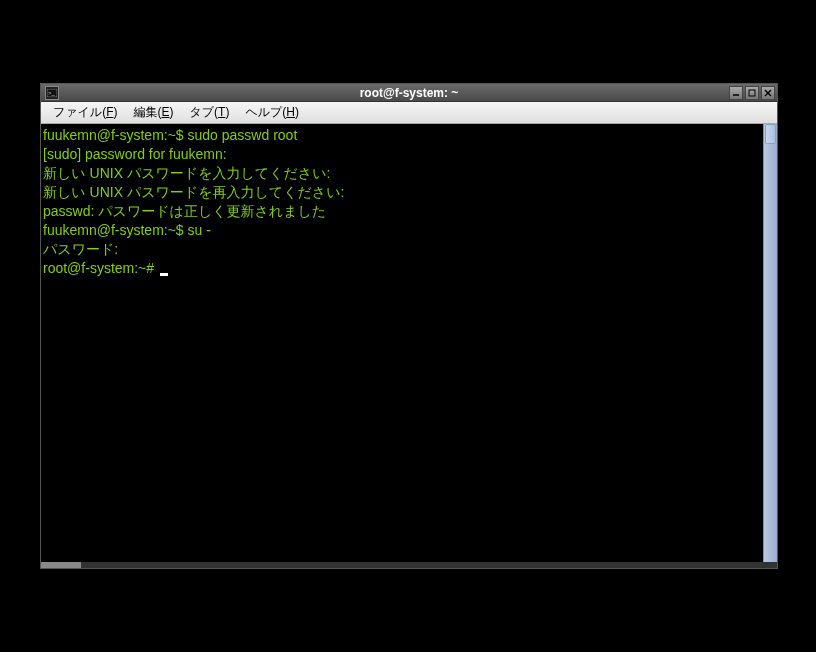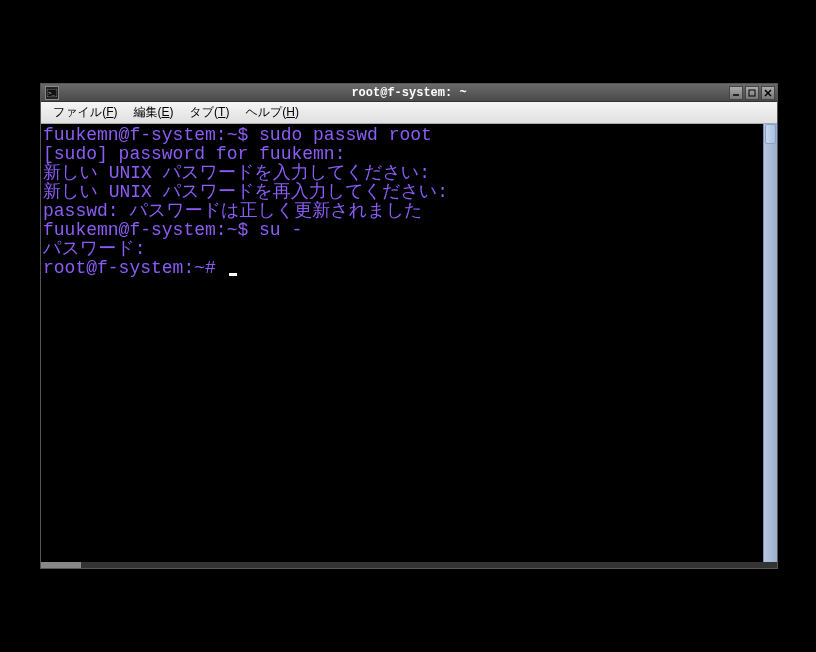--- a/index.html
+++ b/index.html
@@ -20,21 +20,20 @@
       flex-direction: column;
       border: 1px solid #555;
     }
     .titlebar {
       height: 18px;
       background: linear-gradient(to bottom, #6a6a6a, #4a4a4a);
       display: flex;
       align-items: center;
       border-bottom: 1px solid #333;
       position: relative;
-      font-family: Liberation Mono, monospace;
     }
     .titlebar-icon {
       width: 14px;
       height: 14px;
       margin: 0 4px;
       background: #222;
       border: 1px solid #888;
       display: flex;
       align-items: center;
       justify-content: center;
@@ -83,23 +82,23 @@
     }
     .menu-item .mnemonic { text-decoration: underline; }
     .terminal-area {
       flex: 1;
       display: flex;
       background: #000;
     }
     .terminal {
       flex: 1;
       background: #000;
-      color: #8b5cf6;
-      font-family: Liberation Mono, monospace;
-      font-size: 18px;
+      color: #84cc16;
+      font-family: Liberation Sans, sans-serif;
+      font-size: 14px;
       line-height: 19px;
       padding: 2px 2px;
       white-space: pre;
       overflow: hidden;
     }
     .terminal-line { display: block; }
     .cursor {
       display: inline-block;
       width: 8px;
       height: 3px;

